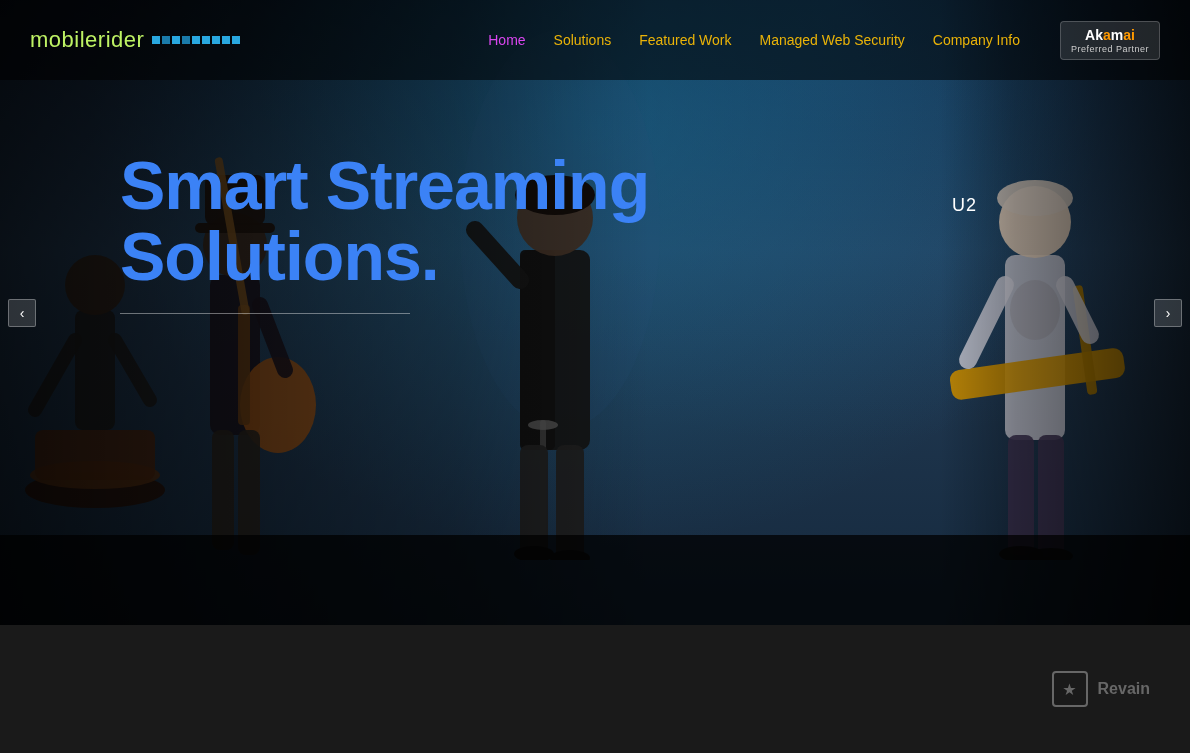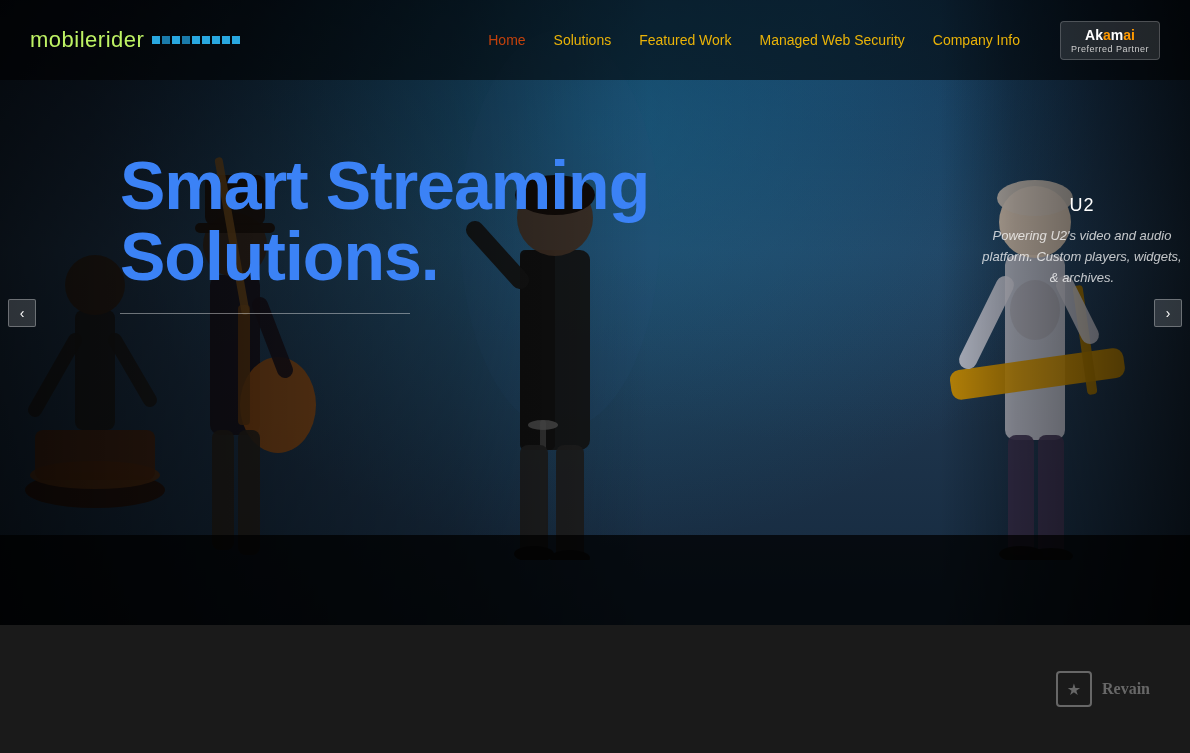--- a/index.html
+++ b/index.html
@@ -50,21 +50,21 @@
     }
     nav a {
       color: #eab308;
       text-decoration: none;
       font-size: 14px;
       font-weight: 400;
       cursor: pointer;
       white-space: nowrap;
     }
     nav a.active {
-      color: #c2410c;
+      color: #d946ef;
     }
 
     .akamai-badge {
       display: flex;
       flex-direction: column;
       align-items: center;
       background: rgba(255,255,255,0.12);
       border: 1px solid rgba(255,255,255,0.2);
       border-radius: 4px;
       padding: 5px 10px;
@@ -183,23 +183,23 @@
       font-size: 16px;
       color: rgba(255,255,255,0.9);
       line-height: 1.65;
       max-width: 490px;
     }
 
     
     .featured-panel {
       position: absolute;
       top: 195px;
-      right: 8px;
+      right: 38px;
       width: 200px;
-      text-align: center;
+      text-align: left;
       z-index: 10;
     }
     .featured-band-name {
       font-size: 18px;
       font-weight: 300;
       color: #fff;
       letter-spacing: 1px;
       margin-bottom: 10px;
     }
     .featured-description {
@@ -235,21 +235,20 @@
       display: flex;
       align-items: center;
       justify-content: center;
       color: #888;
       font-size: 16px;
     }
     .revain-text {
       font-size: 16px;
       color: #888;
       font-weight: 600;
-      font-family: Liberation Serif, serif;
     }
 
     
     svg.figure { position: absolute; }
   </style>
 </head>
 <body>
 
 <header class="header">
   <div class="logo-area">
@@ -388,21 +387,20 @@
     <span>›</span>
   </div>
 
   <div class="hero-content">
     <h1 class="hero-headline">Smart Streaming Solutions.</h1>
     <div class="hero-divider"></div>
   </div>
 
   <div class="featured-panel">
     <div class="featured-band-name">U2</div>
-    <div class="featured-description">Powering U2's video and audio platform. Custom players, widgets, &amp; archives.</div>
   </div>
 </div>
 
 <div class="bottom-bar">
   <div class="revain-badge">
     <div class="revain-icon">
       <span>★</span>
     </div>
     <span class="revain-text">Revain</span>
   </div>

